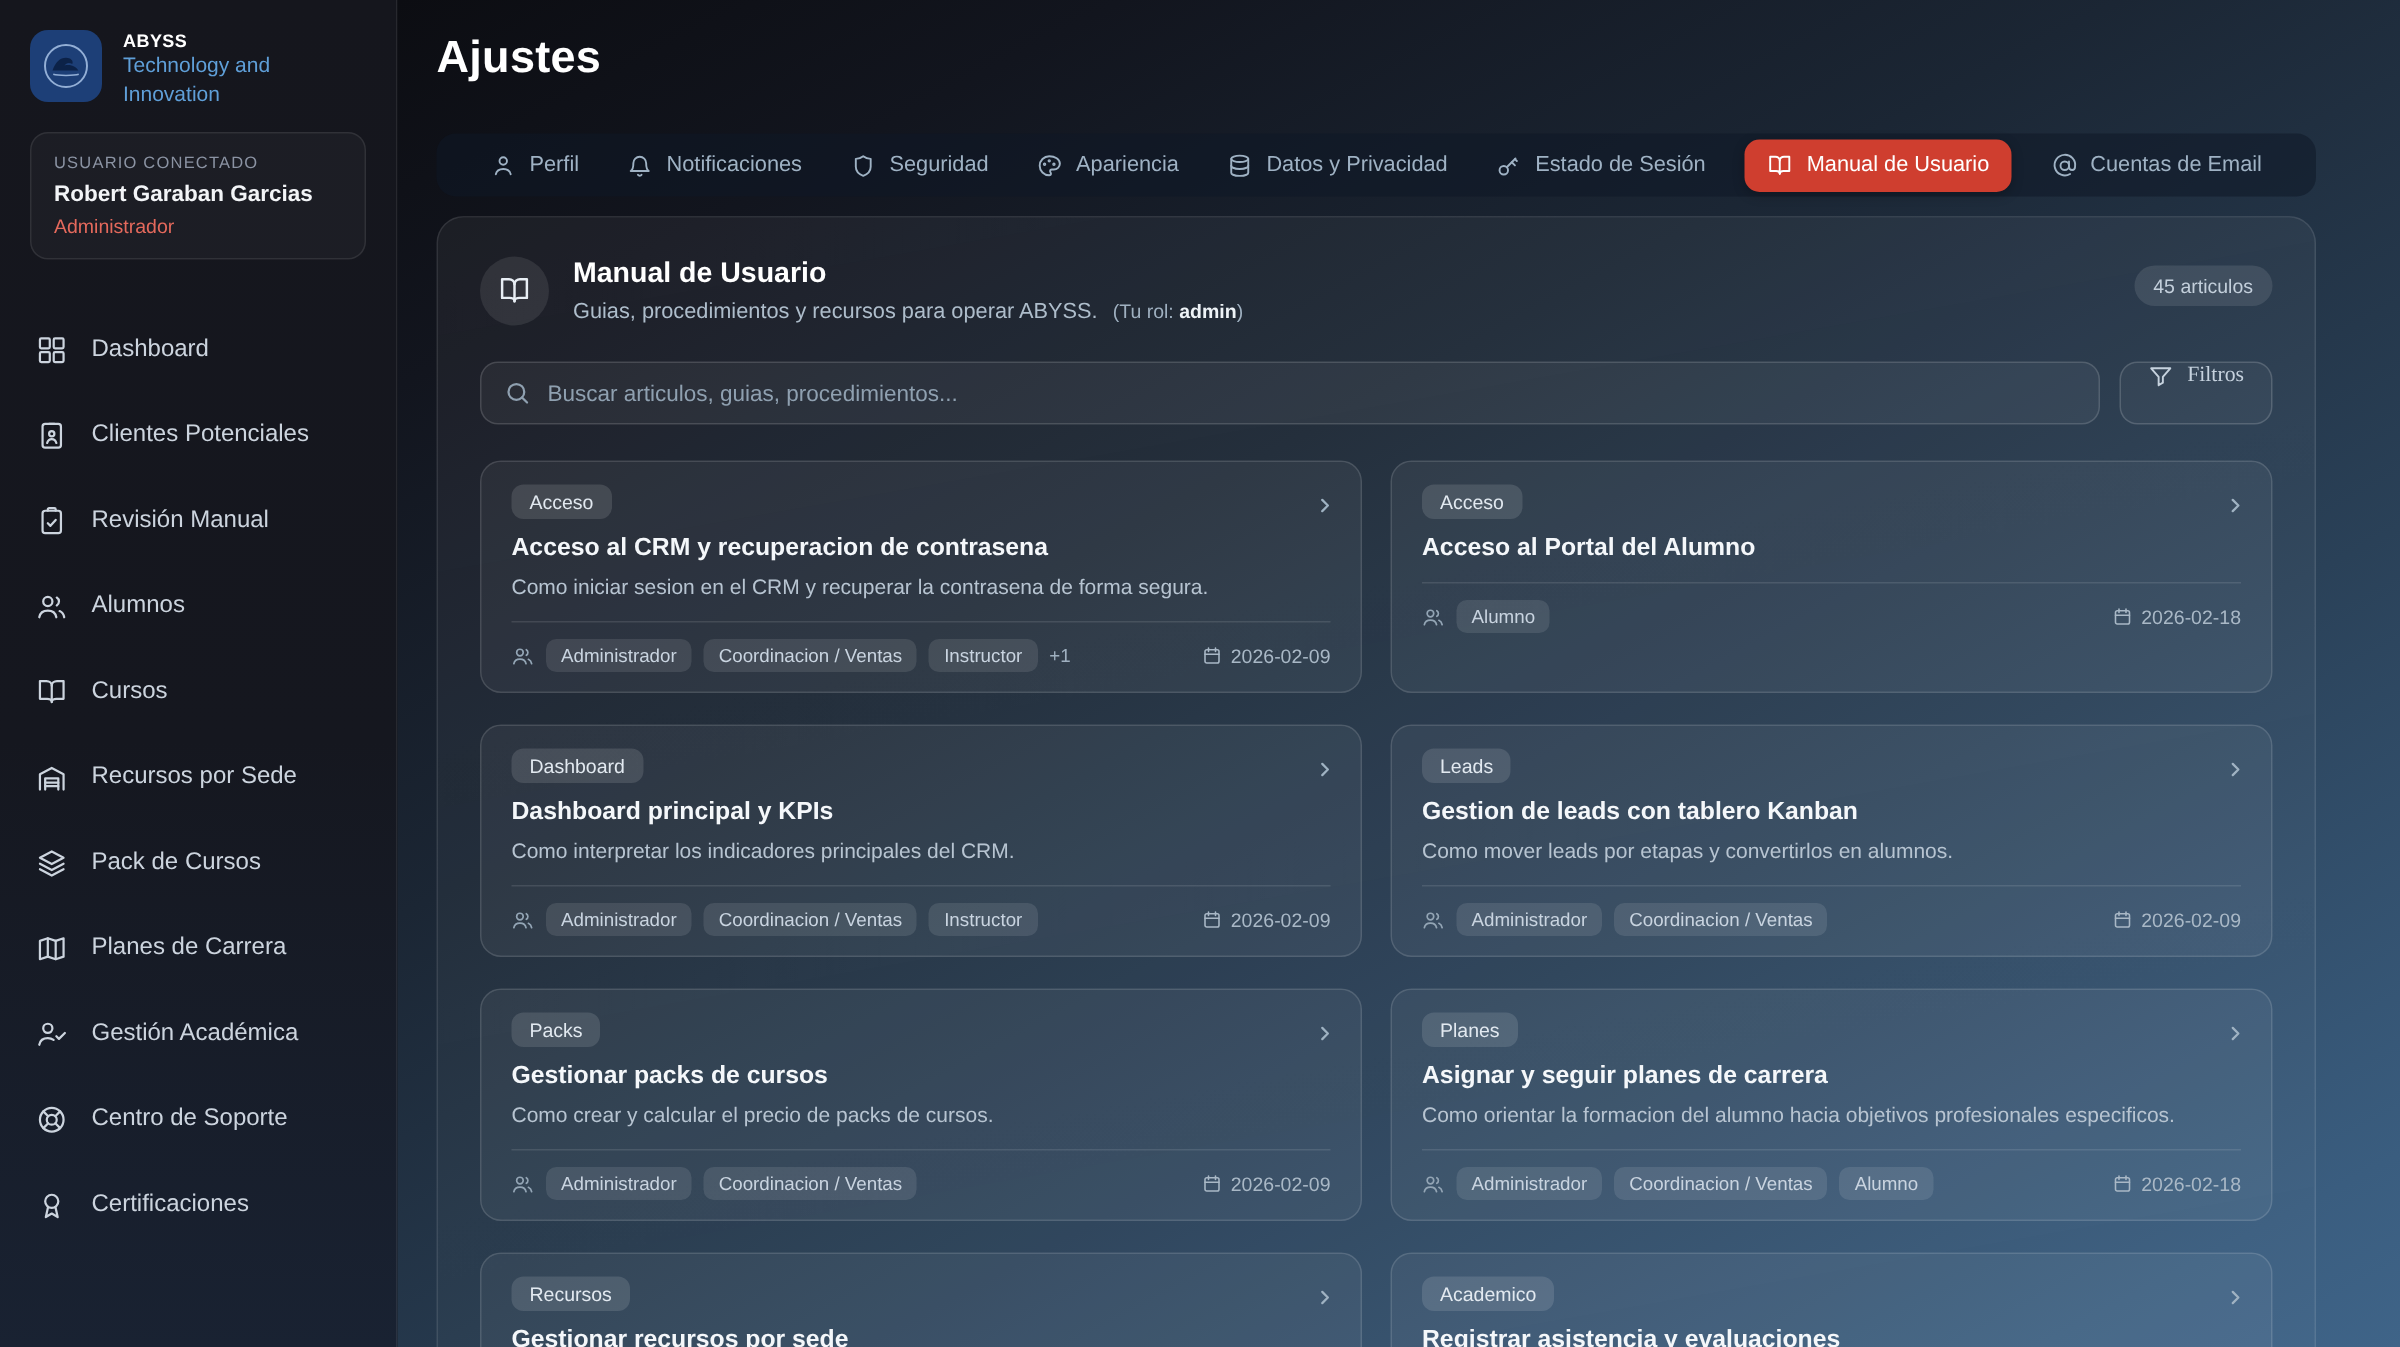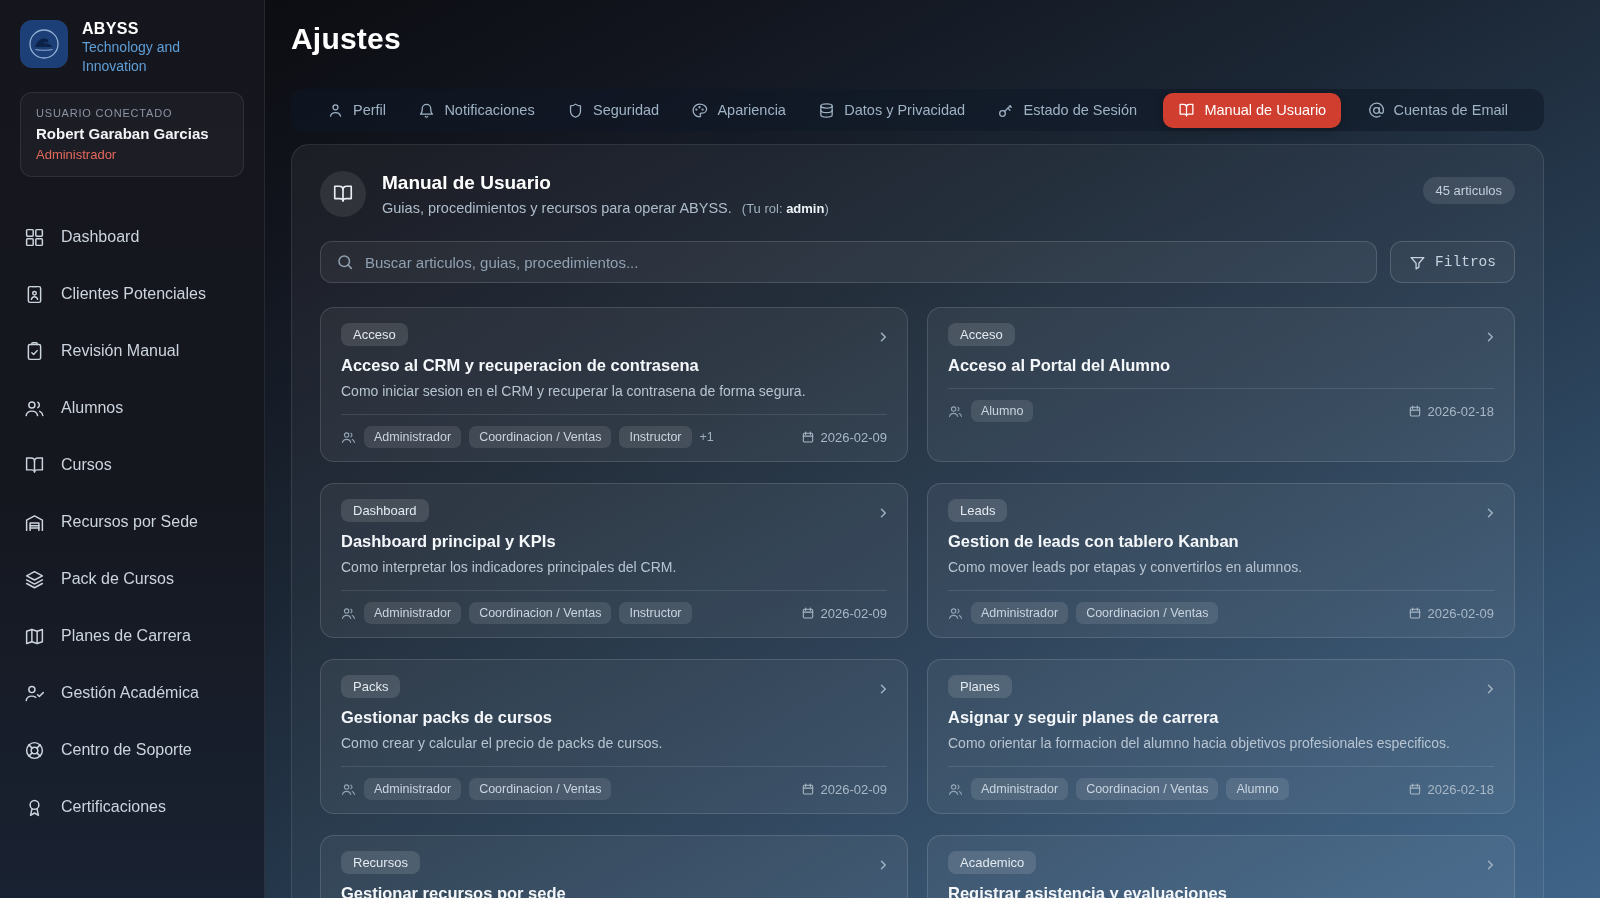--- a/index.html
+++ b/index.html
@@ -6,21 +6,21 @@
   html,body { width:1600px; height:898px; overflow:hidden; background:#0b0c10;
               font-family:"Liberation Sans", sans-serif; }
   .app { display:flex; width:1600px; height:898px; }
 
   
   .sidebar { width:265px; min-width:265px; height:100%;
     background:linear-gradient(180deg,#15161d 0%,#15171f 55%,#192232 100%);
     border-right:1px solid rgba(255,255,255,.08); padding:20px 0 0 0; }
   .brand { display:flex; gap:14px; padding:0 20px; align-items:flex-start; }
   .logo { width:48px; height:48px; flex:0 0 48px; }
-  .brand-name { font-size:16px; font-weight:bold; color:#ffffff; letter-spacing:.3px; }
+  .brand-name { font-size:12px; font-weight:bold; color:#ffffff; letter-spacing:.3px; }
   .brand-tagline { font-size:14px; color:#5f9fd8; margin-top:0; line-height:19px; max-width:120px; }
   .user-card { margin:16px 20px 0 20px; border:1px solid rgba(255,255,255,.09);
     background:rgba(255,255,255,.03); border-radius:12px; padding:14px 15px; }
   .user-label { font-size:11px; letter-spacing:.8px; color:#8b93a3; }
   .user-name { font-size:15px; font-weight:bold; color:#f2f4f7; margin-top:6px; }
   .user-role { font-size:13px; color:#e4695c; margin-top:5px; }
   .nav { margin-top:40px; }
   .nav-item { display:flex; align-items:center; gap:16px; padding:9px 24px;
     margin-bottom:17px; cursor:pointer; color:#ccd4de; font-size:16px; }
   .nav-item .label { max-width:158px; line-height:22px; }
@@ -53,23 +53,23 @@
   .role-note b { color:#eef3f7; font-weight:bold; }
   .count-badge { background:rgba(255,255,255,.10); color:#c3cfdb; font-size:13px;
     padding:6px 13px; border-radius:999px; margin-top:6px; }
 
   .search-row { display:flex; gap:13px; margin-top:24px; }
   .search-box { flex:1; height:42px; border:1px solid rgba(255,255,255,.14); border-radius:12px;
     background:rgba(255,255,255,.05); display:flex; align-items:center; gap:11px; padding:0 15px; color:#8fa0b0; }
   .search-box input { flex:1; background:transparent; border:none; outline:none;
     color:#dfe7ee; font-size:15px; font-family:inherit; }
   .search-box input::placeholder { color:#8fa0b0; }
-  .filters-btn { display:flex; align-items:center; gap:9px; padding:0 18px; height:42px;
+  .filters-btn { display:flex; align-items:flex-start; gap:9px; padding:0 18px; height:42px;
     border:1px solid rgba(255,255,255,.16); border-radius:12px; background:rgba(255,255,255,.04);
-    color:#c6d2de; font-size:14.5px; font-family:Liberation Mono, monospace; cursor:pointer; }
+    color:#c6d2de; font-size:14.5px; font-family:Liberation Serif, serif; cursor:pointer; }
 
   .cards { display:grid; grid-template-columns:1fr 1fr; gap:21px 19px; margin-top:24px; }
   .card { position:relative; border-radius:14px; border:1px solid rgba(255,255,255,.13);
     background:rgba(255,255,255,.05); padding:15px 20px 13px 20px; cursor:pointer; min-height:146px; }
   .card .chevron { position:absolute; right:15px; top:20px; color:#9fb2c2; }
   .cat-badge { display:inline-block; background:rgba(255,255,255,.12); color:#e2e9f0;
     font-size:13px; padding:4px 12px; border-radius:8px; }
   .card-title { font-size:16.5px; font-weight:bold; color:#f4f7fa; margin-top:10px; }
   .card-desc { font-size:14px; color:#b7c4d1; margin-top:7px; line-height:19px; }
   .card-footer { display:flex; align-items:center; gap:8px; margin-top:13px; padding-top:11px;

